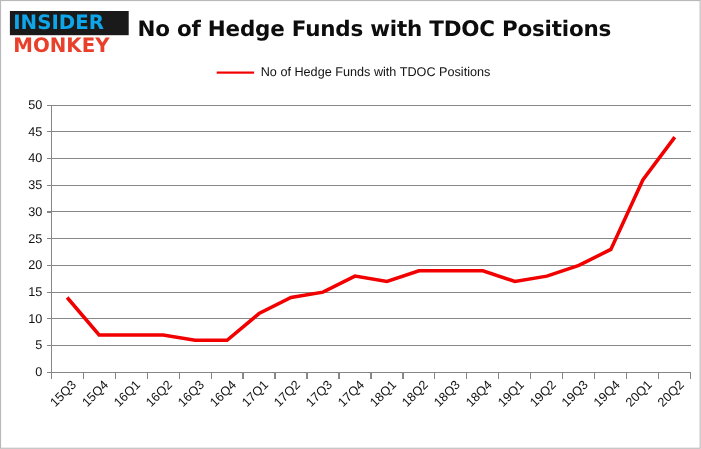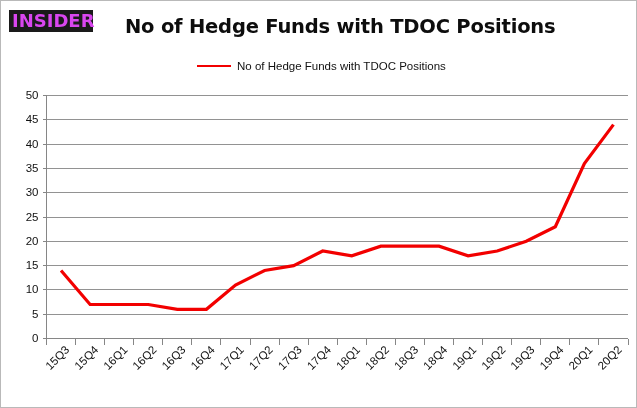--- a/index.html
+++ b/index.html
@@ -36,22 +36,22 @@
     left: 8px;
     top: 9px;
     width: 112px;
     height: 44px;
     line-height: 1;
     user-select: none;
   }
   #logo .logo-top-wrap {
     display: block;
     background: #1a1a1a;
-    color: #d946ef;
-    width: 84px;
+    color: #0ea5e9;
+    width: 108px;
     box-sizing: border-box;
     padding: 2px 2px 2px 3px;
     font-family: "DejaVu Sans", sans-serif;
     font-weight: bold;
     font-size: 18px;
     letter-spacing: 0px;
   }
   #logo .logo-bottom {
     display: block;
     color: #e8402a;
@@ -147,20 +147,21 @@
   }
 </style>
 </head>
 <body>
 
 <div id="page">
 
   <div id="header">
     <div id="logo">
       <span class="logo-top-wrap">INSIDER</span>
+      <span class="logo-bottom">MONKEY</span>
     </div>
     <div id="chart-title">No of Hedge Funds with TDOC Positions</div>
   </div>
 
   <div id="legend">
     <span class="legend-swatch"></span>
     <span class="legend-label">No of Hedge Funds with TDOC Positions</span>
   </div>
 
   <div id="plot-wrap">

